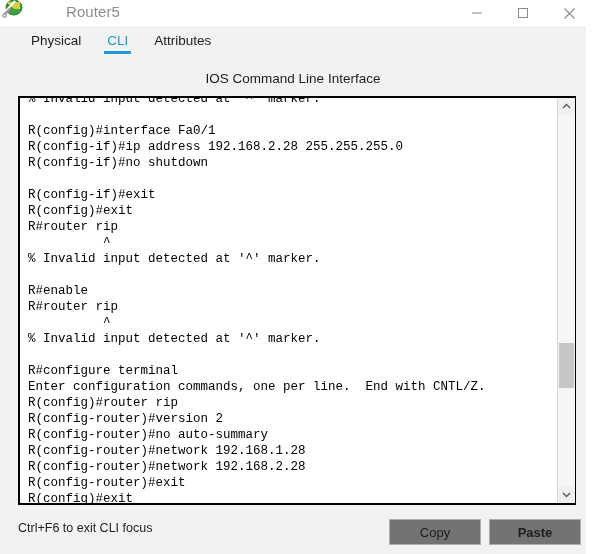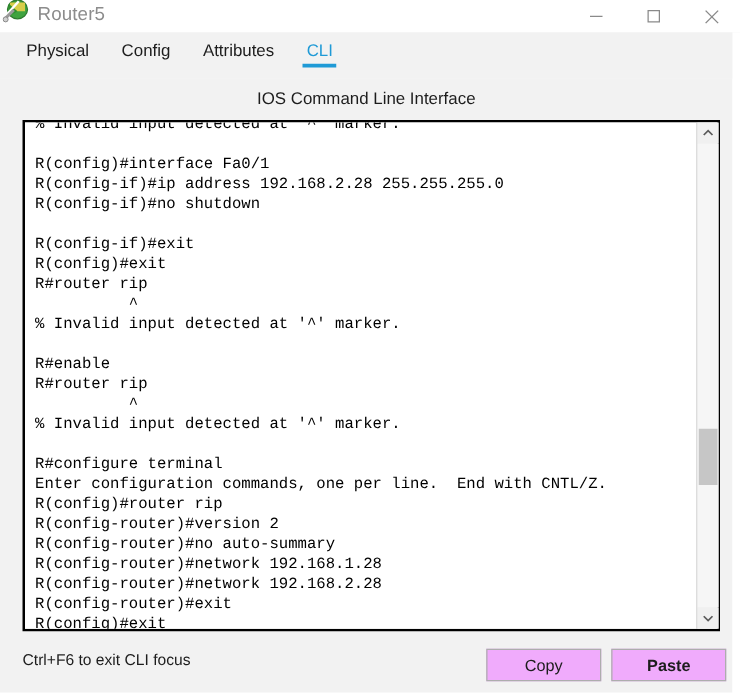--- a/index.html
+++ b/index.html
@@ -17,20 +17,21 @@
   }
 
   
   .titlebar {
     position: absolute;
     left: 0; top: 0;
     width: 592px; height: 26px;
     background: #ffffff;
     display: flex;
     align-items: center;
+    gap: 36px;
   }
   .title-icon {
     width: 22px; height: 22px;
     margin-left: 2px;
     margin-top: -4px;
     position: relative;
     flex: 0 0 auto;
   }
   .title-text {
     font-size: 15px;
@@ -64,21 +65,21 @@
     background: #f2f2f2;
     box-sizing: border-box;
   }
   .tabstrip-inner {
     position: absolute;
     left: 0; top: 0;
     width: 586px; height: 37px;
     background: #f2f2f2;
     display: flex;
     align-items: flex-start;
-    padding-left: 8px;
+    padding-left: 18px;
     box-sizing: border-box;
   }
   .tab {
     position: relative;
     font-size: 13.5px;
     color: #1d1d1d;
     padding: 7px 13px 0 13px;
     height: 30px;
     box-sizing: border-box;
     white-space: nowrap;
@@ -179,21 +180,21 @@
     position: absolute;
     left: 18px; top: 6px;
     font-size: 12.5px;
     color: #1d1d1d;
     white-space: nowrap;
   }
   .btn {
     position: absolute;
     top: 4px;
     width: 92px; height: 26px;
-    background: #f0abfc;
+    background: #737373;
     border: 1px solid #adadad;
     box-sizing: border-box;
     font-size: 13px;
     color: #1d1d1d;
     display: flex;
     align-items: center;
     justify-content: center;
     font-family: "Liberation Sans", sans-serif;
   }
   .btn.copy { left: 389px; }
@@ -241,29 +242,26 @@
       </svg>
     </div>
   </div>
 </div>
 
 <div class="tabstrip">
   <div class="tabstrip-inner">
     <div class="tab">
       <span>Physical</span>
     </div>
-    <div class="tab">
-      <span>Config</span>
-    </div>
-    <div class="tab">
-      <span>Attributes</span>
-    </div>
     <div class="tab active">
       <span>CLI</span>
       <span class="underline"></span>
+    </div>
+    <div class="tab">
+      <span>Attributes</span>
     </div>
   </div>
 </div>
 
 <div class="dialog-body">
 
   <div class="panel-title">IOS Command Line Interface</div>
 
   <div class="terminal-wrap">
     <div class="terminal">

